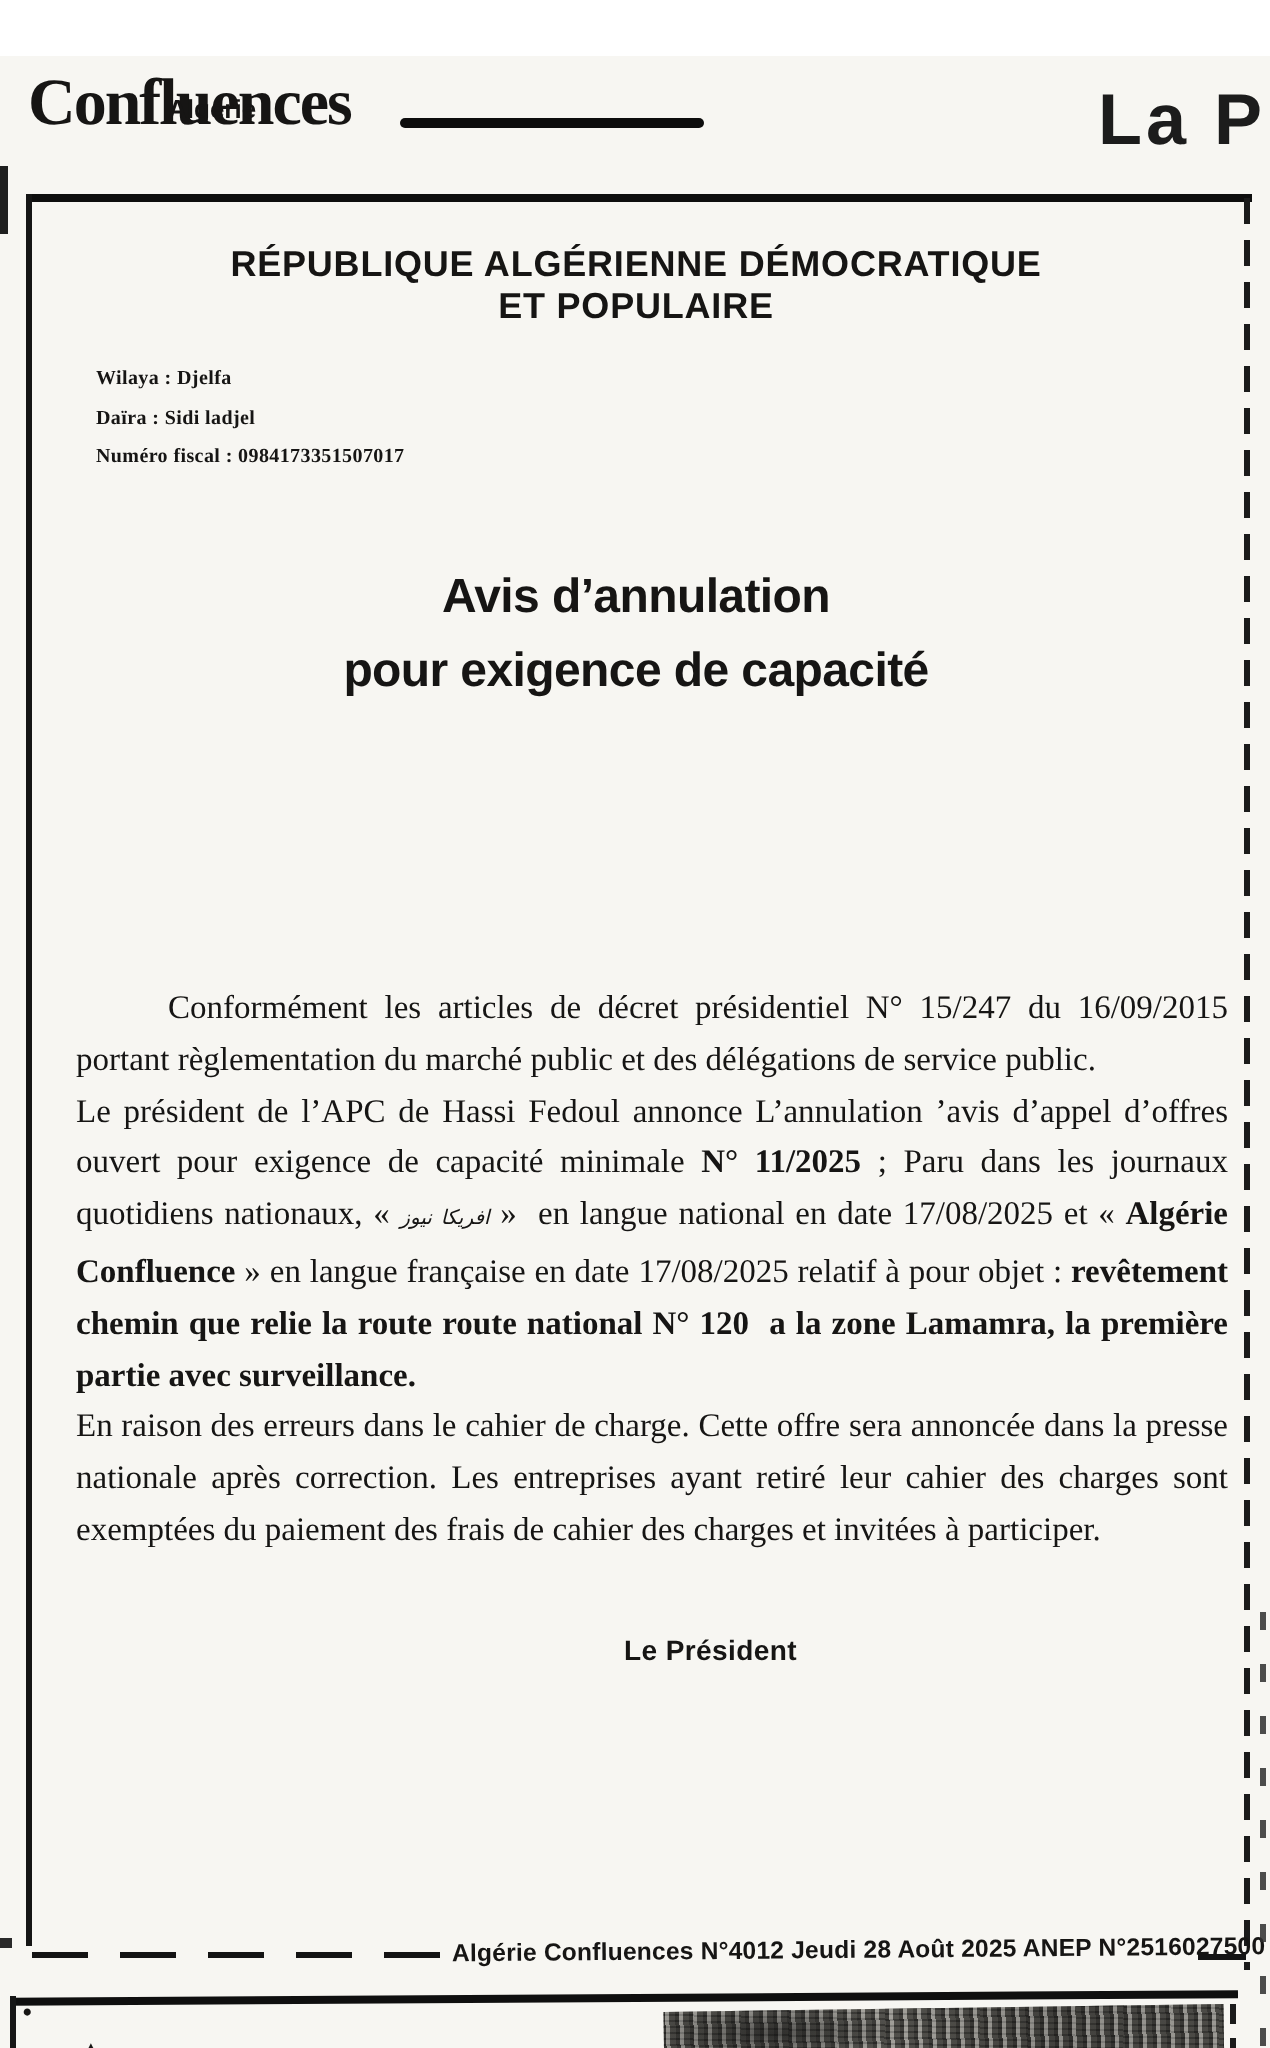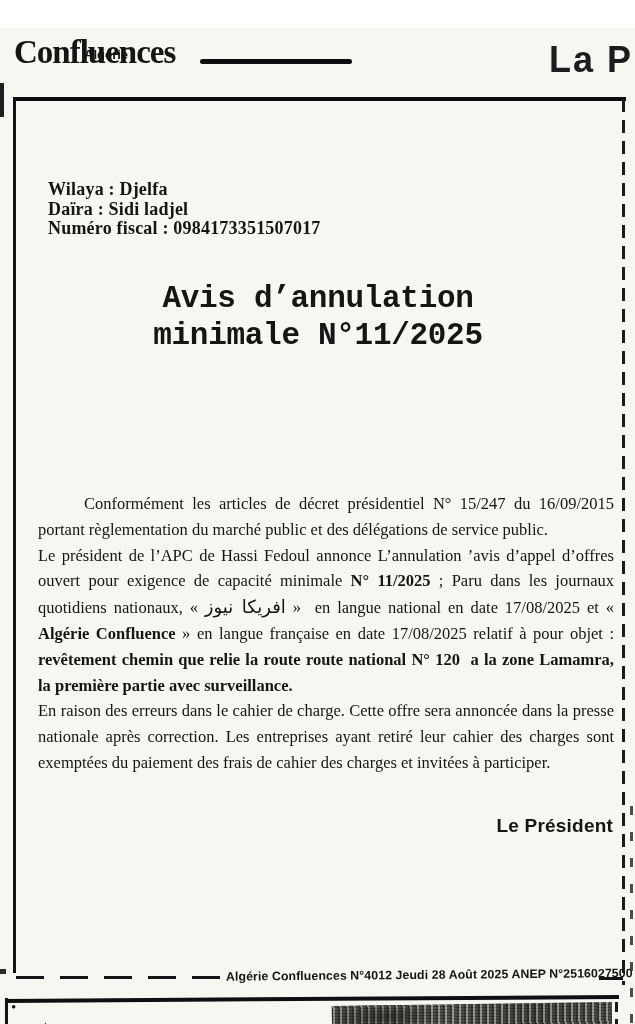--- a/index.html
+++ b/index.html
@@ -42,39 +42,39 @@
   .frame-bottom-tail { left:599px; top:949px; width:24px; height:3px; background:#141414; }
 
   
   .republic {
     left:58px; top:94px; width:520px; text-align:center;
     font-family:"Liberation Sans", sans-serif; font-weight:bold;
     font-size:18px; line-height:21px; letter-spacing:0.4px;
   }
   .meta {
     left:48px; top:152px;
-    font-weight:bold; font-size:18px; line-height:19.5px;
+    font-weight:bold; font-size:10px; line-height:19.5px;
     letter-spacing:0.2px;
   }
   .notice-title {
     left:40px; top:253px; width:556px; text-align:center;
-    font-family:Liberation Mono, monospace; font-weight:bold;
-    font-size:31px; line-height:36.5px; letter-spacing:-0.3px;
+    font-family:Liberation Sans, sans-serif; font-weight:bold;
+    font-size:24px; line-height:36.5px; letter-spacing:-0.3px;
   }
   .body-par {
     left:38px; top:463px; width:576px;
     font-size:16.5px; line-height:25.8px;
     text-align:justify; text-indent:46px; white-space:pre-wrap;
   }
   .body-par .b { font-weight:bold; }
-  .body-par .ar { font-family:"DejaVu Sans", sans-serif; font-size:18px; }
+  .body-par .ar { font-family:"DejaVu Sans", sans-serif; font-size:10px;font-style:italic; }
   .signature {
-    left:312px; top:787px; width:301px; text-align:right;
+    left:312px; top:787px; width:301px; 
     font-family:"Liberation Sans", sans-serif; font-weight:bold;
-    font-size:19px; line-height:21.5px; letter-spacing:0.2px;
+    font-size:14px; line-height:21.5px; letter-spacing:0.2px;
   }
   .footer-cite {
     left:226px; top:940px; width:380px;
     font-family:"Liberation Sans", sans-serif; font-weight:bold;
     font-size:12.3px; letter-spacing:0.1px; white-space:nowrap;
     transform:rotate(-0.5deg);
   }
 
   
   .next-frame-top { left:5px; top:969px; width:614px; height:4px;
@@ -108,30 +108,34 @@
   <div class="abs logo-small">Algérie</div>
   <div class="abs masthead-rule"></div>
   <div class="abs la-pu">La Pu</div>
 
   <div class="abs frame-top"></div>
   <div class="abs frame-left"></div>
   <div class="abs frame-right"></div>
   <div class="abs frame-bottom-lead"></div>
   <div class="abs frame-bottom-tail"></div>
 
+  <div class="abs republic">
+    <div>RÉPUBLIQUE ALGÉRIENNE DÉMOCRATIQUE</div>
+    <div>ET POPULAIRE</div>
+  </div>
 
   <div class="abs meta">
     <div>Wilaya : Djelfa</div>
     <div>Daïra : Sidi ladjel</div>
     <div>Numéro fiscal : 0984173351507017</div>
   </div>
 
   <div class="abs notice-title">
     <div>Avis d’annulation</div>
-    <div>minimale N°11/2025</div>
+    <div>pour exigence de capacité</div>
   </div>
 
   <div class="abs body-par"><span>Conformément les articles de décret présidentiel N° 15/247 du 16/09/2015 portant règlementation du marché public et des délégations de service public.
 </span><span>Le président de l’APC de Hassi Fedoul annonce L’annulation ’avis d’appel d’offres ouvert pour exigence de capacité minimale </span><span class="b">N° 11/2025</span><span> ; Paru dans les journaux quotidiens nationaux, « </span><span class="ar">افريكا نيوز</span><span> »  en langue national en date 17/08/2025 et « </span><span class="b">Algérie Confluence</span><span> » en langue française en date 17/08/2025 relatif à pour objet : </span><span class="b">revêtement chemin que relie la route route national N° 120  a la zone Lamamra, la première partie avec surveillance.</span><span>
 En raison des erreurs dans le cahier de charge. Cette offre sera annoncée dans la presse nationale après correction. Les entreprises ayant retiré leur cahier des charges sont exemptées du paiement des frais de cahier des charges et invitées à participer.</span></div>
 
   <div class="abs signature">
     <div>Le Président</div>
   </div>
 

